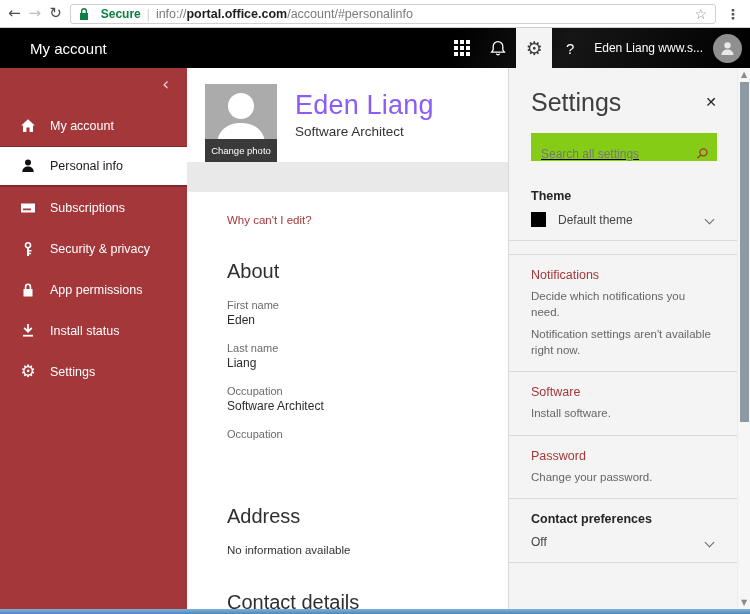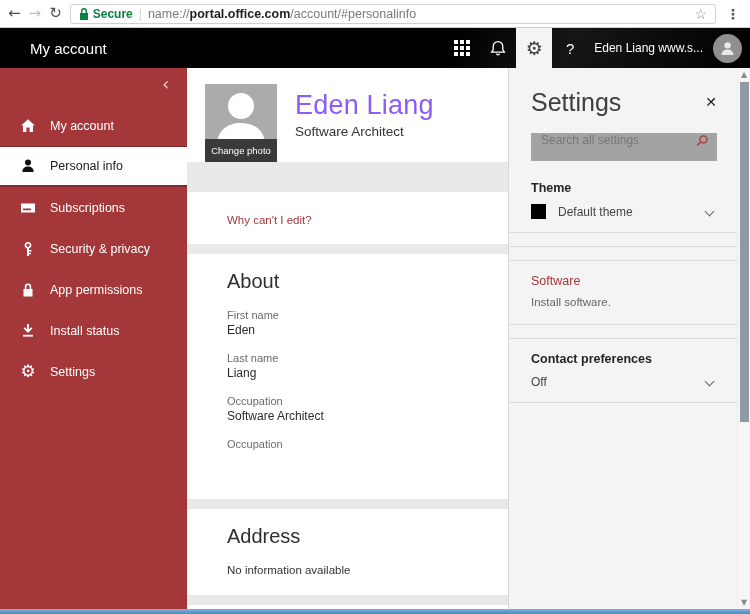--- a/index.html
+++ b/index.html
@@ -5,21 +5,21 @@
   * { box-sizing: border-box; margin: 0; padding: 0; }
   html,body { width:750px; height:614px; overflow:hidden; }
   body { font-family:"Liberation Sans", sans-serif; }
   .screen { position:relative; width:750px; height:614px; background:#fff; overflow:hidden; }
 
   
   .chrome { height:28px; background:#fff; border-bottom:1px solid #cfcfcf; display:flex; align-items:center; padding:0 8px; gap:8px; }
   .nav-ico { font-family:"DejaVu Sans", sans-serif; font-size:15px; color:#4d4d4d; line-height:1; cursor:pointer; }
   .nav-ico.disabled { color:#bdbdbd; }
   .urlbar { flex:1; height:20px; background:#fff; border:1px solid #d0d0d0; border-radius:3px; display:flex; align-items:center; padding:0 8px; gap:6px; overflow:hidden; }
-  .secure { color:#0b8043; font-size:12px; font-weight:700; display:flex; align-items:center; gap:4px; }
+  .secure { color:#0b8043; font-size:12px; font-weight:700; display:flex; align-items:center; gap:12px; }
   .url-sep { color:#d0d0d0; font-size:12px; }
   .url { font-size:12.5px; color:#7a7a7a; white-space:nowrap; }
   .url b { color:#1f1f1f; font-weight:700; }
   .star { margin-left:auto; font-family:"DejaVu Sans", sans-serif; color:#8a8a8a; font-size:14px; }
   .dots { font-family:"DejaVu Sans", sans-serif; color:#555; font-size:14px; font-weight:700; padding:0 2px; }
 
   
   .appheader { height:40px; background:linear-gradient(115deg,#000 60%,#161616 75%,#000); display:flex; align-items:center; color:#fff; }
   .app-title { font-size:15px; padding-left:30px; font-weight:400; }
   .hright { margin-left:auto; display:flex; align-items:center; height:40px; }
@@ -44,49 +44,49 @@
 
   
   .main { width:321px; background:#e9e9e9; flex-shrink:0; overflow:hidden; }
   .hero { background:#fff; height:94px; display:flex; padding:16px 0 0 18px; }
   .photo { width:72px; height:78px; background:#ababab; position:relative; flex-shrink:0; cursor:pointer; }
   .photo svg { display:block; }
   .photo-bar { position:absolute; left:0; right:0; bottom:0; height:23px; background:#3a3a3a; color:#fff; font-size:9.5px; display:flex; align-items:center; justify-content:center; }
   .hero-text { padding:6px 0 0 18px; }
   .hero-name { font-size:27px; font-weight:300; color:#8b5cf6; letter-spacing:.2px; }
   .hero-role { font-size:13.5px; color:#333; margin-top:3px; }
-  .card { background:#fff; margin-top:10px; padding:16px 20px 18px 40px; }
+  .card { background:#fff; padding:16px 20px 18px 40px; }
   .card.editcard { margin-top:30px; padding:18px 20px 16px 40px; }
   .redlink { color:#a4373a; font-size:11.5px; cursor:pointer; }
   .card h2 { font-size:20px; font-weight:300; color:#2f2f2f; margin-bottom:16px; }
   .fgroup { margin-bottom:14px; }
   .flabel { font-size:11px; color:#6b6b6b; margin-bottom:2px; }
   .fvalue { font-size:12px; color:#2b2b2b; min-height:15px; }
   .emptytext { font-size:11.5px; color:#333; margin-top:2px; }
   .card.about { min-height:217px; }
   .card.address { min-height:86px; }
   .card.contact { min-height:80px; }
 
   
   .settings { width:229px; background:#f4f4f4; border-left:1px solid #d8d8d8; flex-shrink:0; padding:20px 20px 0 22px; overflow:hidden; }
   .set-head { display:flex; align-items:flex-start; }
   .set-title { font-size:25px; font-weight:300; color:#3f3f3f; }
   .closex { margin-left:auto; font-size:14px; font-weight:700; color:#1f1f1f; cursor:pointer; padding-top:6px; font-family:"DejaVu Sans", sans-serif; }
-  .searchbox { margin-top:16px; height:28px; background:#a3a3a3; display:flex; align-items:flex-start; padding:0 8px 0 10px; }
+  .searchbox { margin-top:16px; height:28px; background:#84cc16; display:flex; align-items:flex-end; padding:0 8px 0 10px;text-decoration:underline; }
   .searchbox input { border:0; outline:0; flex:1; font-size:12px; color:#333; font-family:"Liberation Sans", sans-serif; background:transparent; }
   .searchbox input::placeholder { color:#767676; }
   .sep { border:0; border-top:1px solid #dadada; margin:13px -20px 13px -22px; }
   .slabel { font-size:12.5px; font-weight:700; color:#252525; }
   .slabel.red { color:#a4373a; cursor:pointer; font-weight:400; }
   .srow { display:flex; align-items:center; margin-top:9px; position:relative; }
   .svalue { font-size:12px; color:#444; }
   .sdesc { font-size:11.5px; color:#666; margin-top:7px; line-height:1.35; }
   .chev { width:7px; height:7px; border-right:1.4px solid #666; border-bottom:1.4px solid #666; transform:rotate(45deg); margin-left:auto; margin-right:4px; cursor:pointer; flex-shrink:0; }
   .swatch { width:15px; height:15px; background:#000; margin-right:12px; cursor:pointer; }
-  .first-mt { margin-top:20px; }
+  .first-mt { margin-top:28px; }
 
   
   .scroll { width:13px; background:#f6f6f6; border-left:1px solid #ececec; flex-shrink:0; position:relative; }
   .sarrow { position:absolute; left:0; width:12px; text-align:center; font-size:8px; color:#8a8a8a; font-family:"DejaVu Sans", sans-serif; }
   .sarrow.up { top:2px; }
   .sarrow.down { bottom:7px; }
   .sthumb { position:absolute; left:2px; top:14px; width:9px; height:340px; background:#8d99a3; }
 
   
   .bluebar { position:absolute; left:0; right:0; bottom:0; height:5px; background:linear-gradient(180deg,#7fb2dd,#4e88b8); z-index:50; }
@@ -101,21 +101,21 @@
     <span class="nav-ico disabled">→</span>
     <span class="nav-ico">↻</span>
     <div class="urlbar">
       <span class="secure">
         <svg width="10" height="12" viewBox="0 0 10 12">
             <path fill="#0b8043" d="M5 0a3 3 0 0 1 3 3v2h1v7H1V5h1V3a3 3 0 0 1 3-3zm0 1.4A1.6 1.6 0 0 0 3.4 3v2h3.2V3A1.6 1.6 0 0 0 5 1.4z"></path>
           </svg>
         <span>Secure</span>
       </span>
       <span class="url-sep">|</span>
-      <span class="url"><span>name://</span><b>portal.office.com</b><span>/account/#personalinfo</span></span>
+      <span class="url"><span>info://</span><b>portal.office.com</b><span>/account/#personalinfo</span></span>
       <span class="star">☆</span>
     </div>
     <span class="dots">⋮</span>
   </div>
 
   <div class="appheader">
     <span class="app-title">My account</span>
     <div class="hright">
       <div class="hbtn">
         <span class="grid9">
@@ -277,28 +277,37 @@
         <div class="srow">
           <span class="swatch"></span>
           <span class="svalue">Default theme</span>
           <span class="chev"></span>
         </div>
       </div>
       <hr class="sep">
 
       <hr class="sep">
 
+      <div>
+        <div class="slabel red">Notifications</div>
+        <div class="sdesc">Decide which notifications you need.</div>
+        <div class="sdesc">Notification settings aren't available right now.</div>
+      </div>
       <hr class="sep">
 
       <div>
         <div class="slabel red">Software</div>
         <div class="sdesc">Install software.</div>
       </div>
       <hr class="sep">
 
+      <div>
+        <div class="slabel red">Password</div>
+        <div class="sdesc">Change your password.</div>
+      </div>
       <hr class="sep">
 
       <div>
         <div class="slabel">Contact preferences</div>
         <div class="srow">
           <span class="svalue">Off</span>
           <span class="chev"></span>
         </div>
       </div>
       <hr class="sep">

